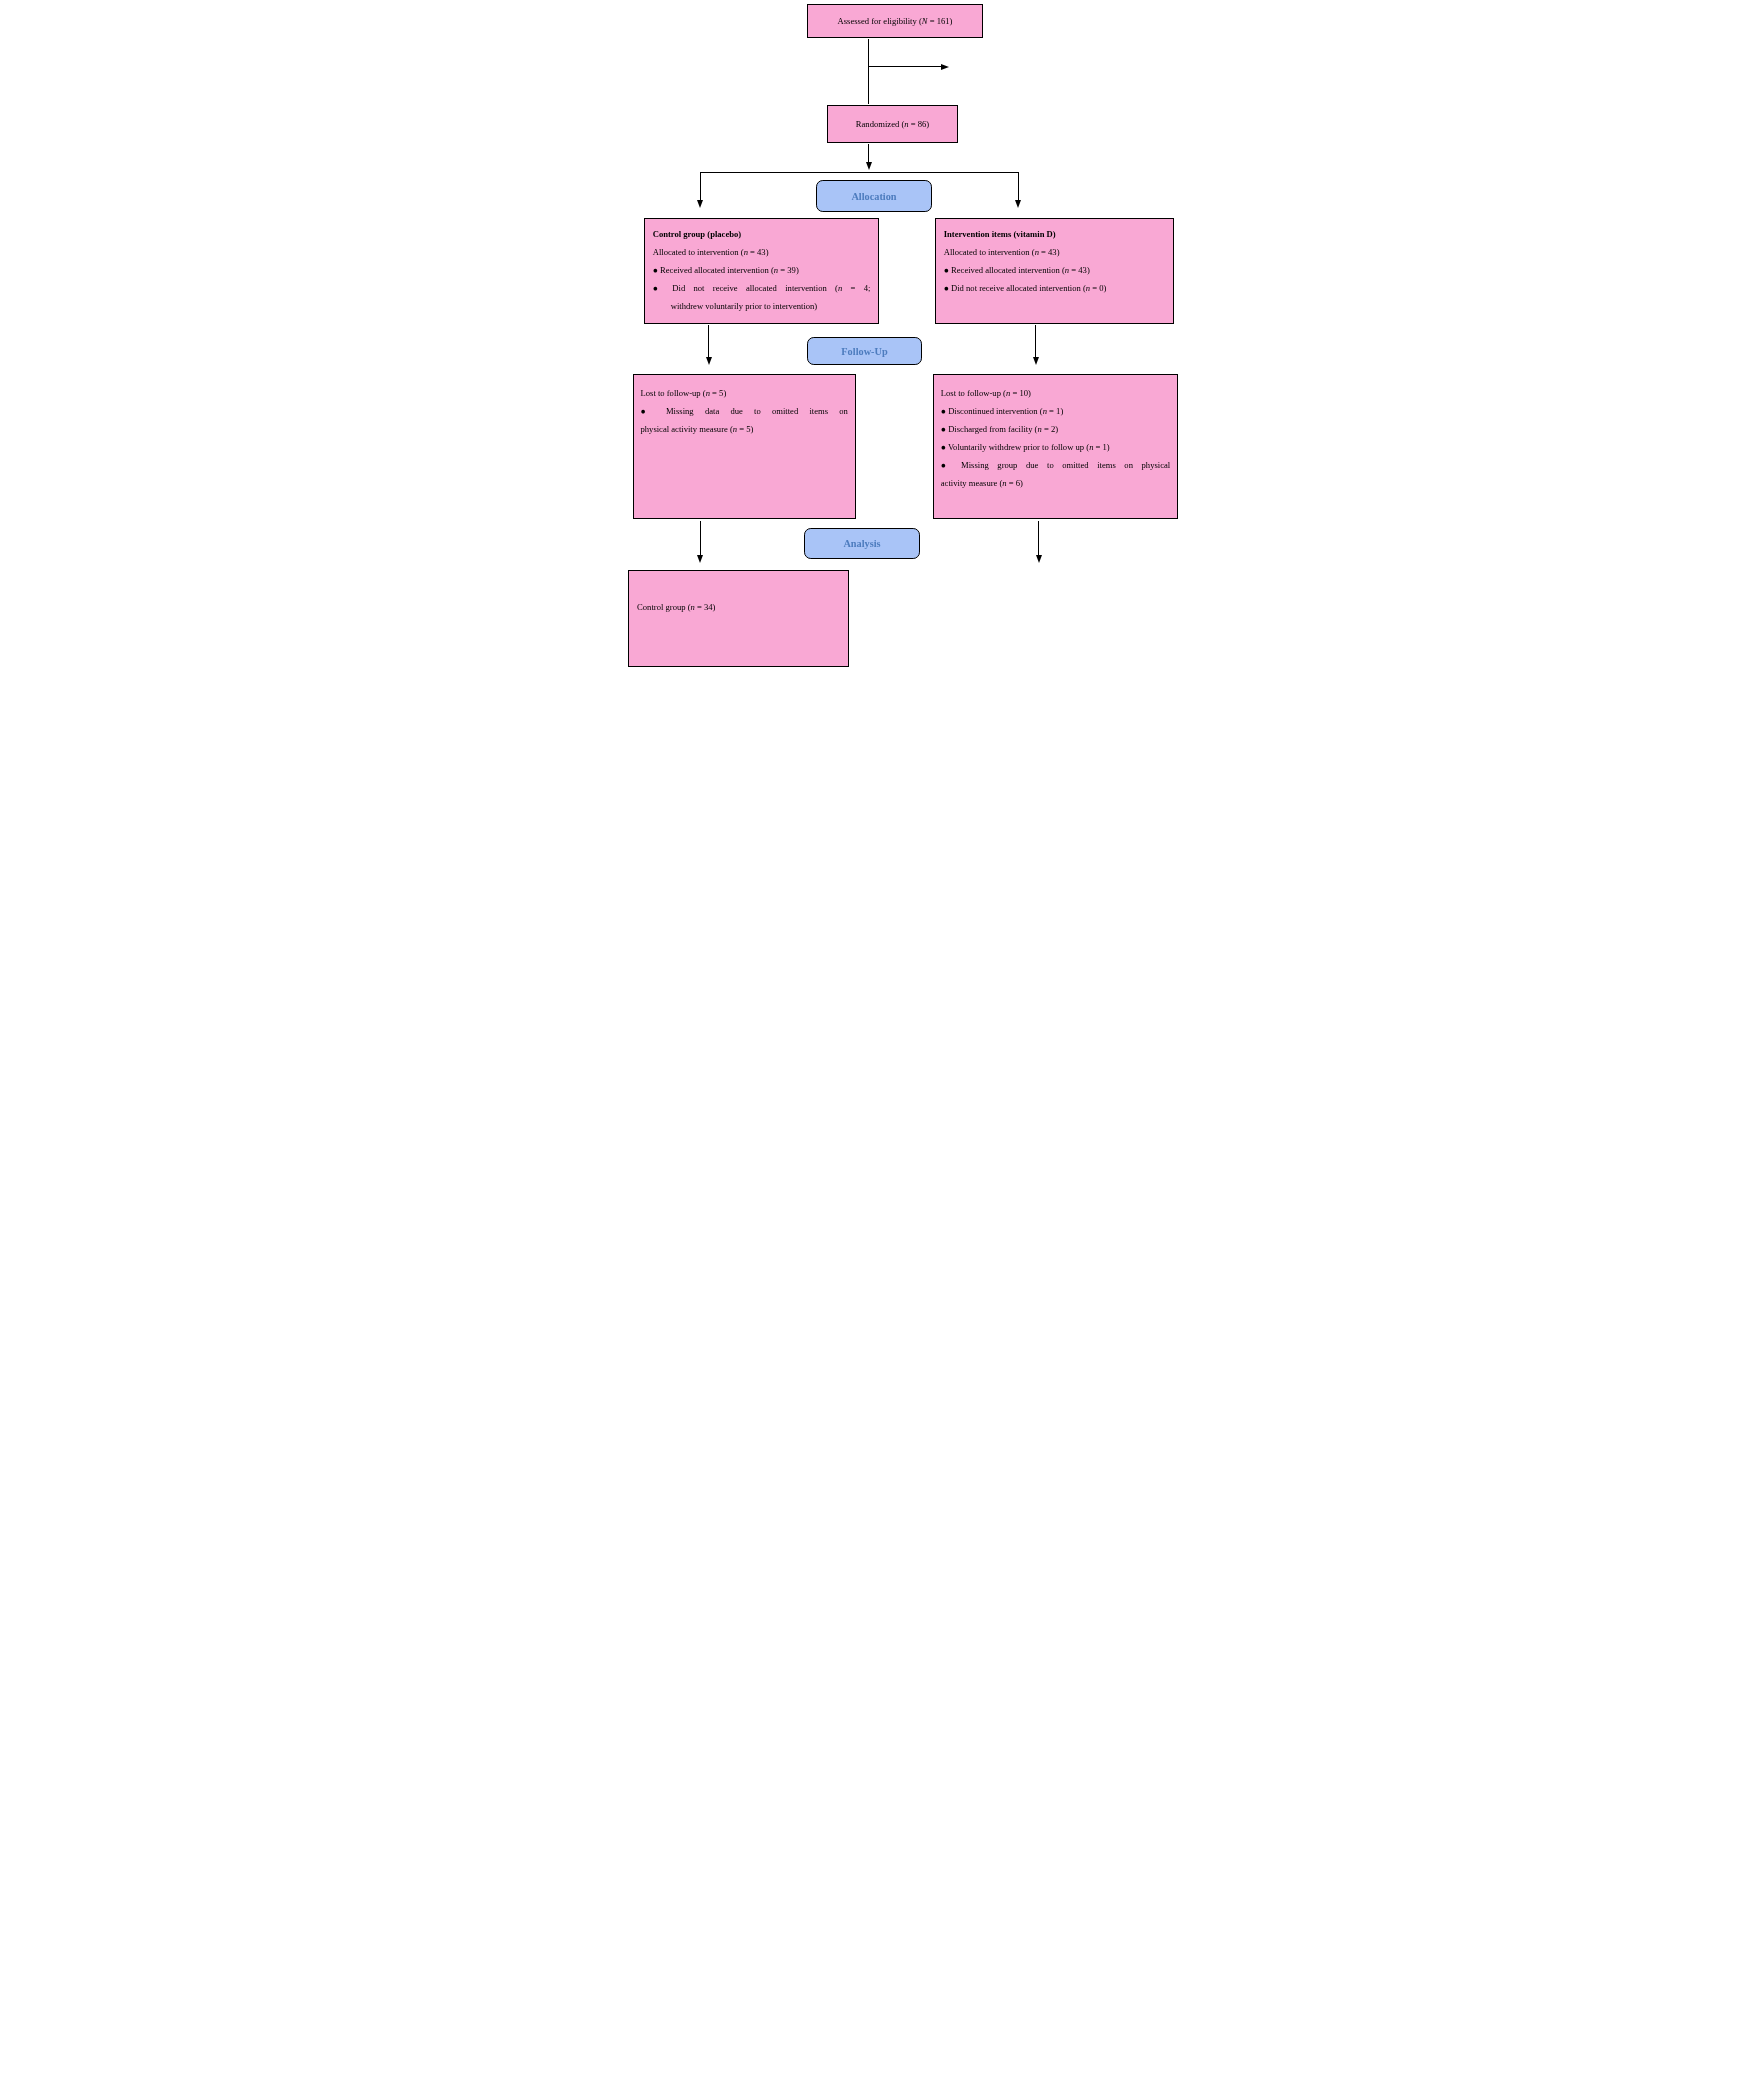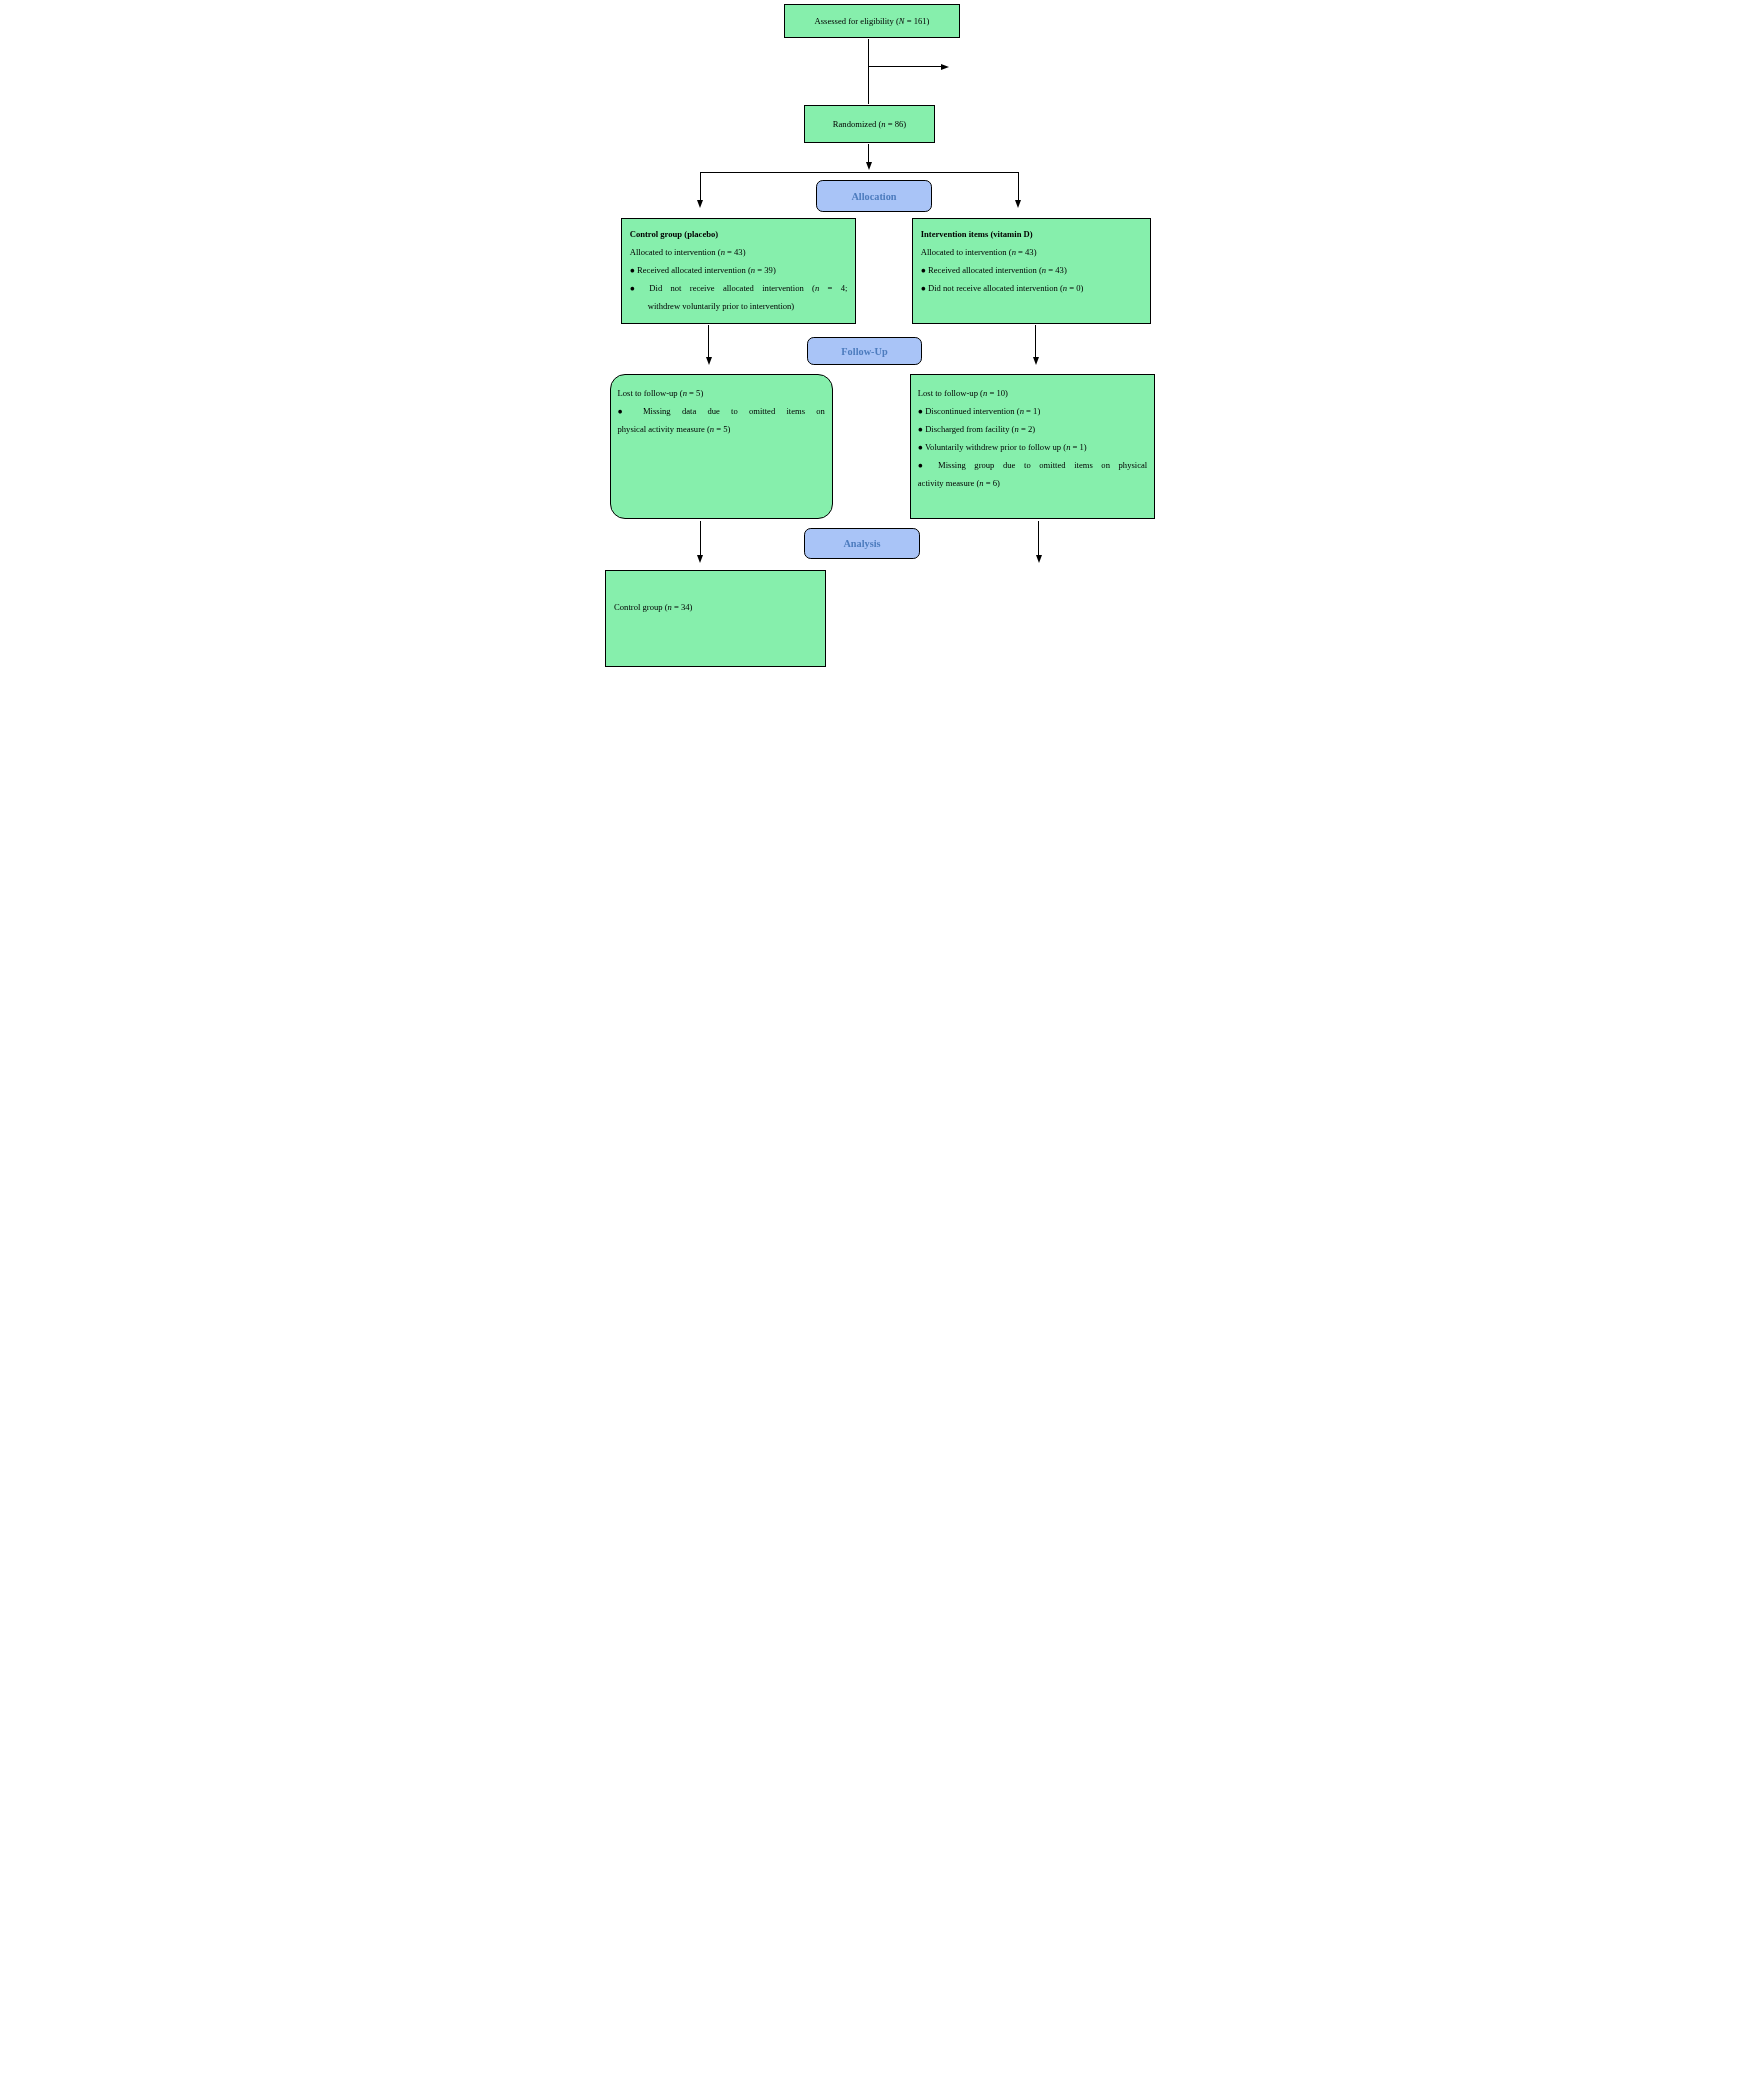--- a/index.html
+++ b/index.html
@@ -11,23 +11,24 @@
   .canvas{
     position:relative;
     width:564px;height:671px;
     margin:0 auto;
     background:#ffffff;
     font-family:"Liberation Serif", serif;
     color:#000;
   }
   .box{
     position:absolute;
-    background:#86efac;
+    background:#f9a8d4;
     border:1.3px solid var(--line);
     box-sizing:border-box;
+    margin-left:23px;
   }
   .box.thin{border-width:0.9px;}
   .vcenter{display:flex;flex-direction:column;justify-content:center;}
   .pad{padding:6px 7.7px 2.6px 7.7px;}
   .padfu{padding:9.4px 6.8px 2.6px 6.8px;}
   .padbottom{padding:26.5px 7.7px 2.6px 7.7px;}
   .ln{
     font-size:8.6px;
     line-height:18px;
     white-space:normal;
@@ -107,21 +108,21 @@
       <div class="ln">● Did not receive allocated intervention (<i>n</i> = 0)</div>
     </div>
 
   <div class="vl" style="left:109px;top:325px;height:32px;"></div>
   <div class="ah-down" style="left:107px;top:357px;"></div>
   <div class="vl" style="left:436px;top:325px;height:32px;"></div>
   <div class="ah-down" style="left:434px;top:357px;"></div>
 
   <div class="stage" style="left:208px;top:337px;width:115px;height:28px;">Follow-Up</div>
 
-  <div class="box thin padfu leftpad" style="left:10.7px;top:374px;width:223px;height:145px;border-radius:15px;">
+  <div class="box thin padfu leftpad" style="left:10.7px;top:374px;width:223px;height:145px;">
       <div class="ln">Lost to follow-up (<i>n</i> = 5)</div>
       <div class="ln jl">● Missing data due to omitted items on</div>
       <div class="ln">physical activity measure (<i>n</i> = 5)</div>
     </div>
   <div class="box thin padfu leftpad" style="left:311px;top:374px;width:245px;height:145px;">
       <div class="ln">Lost to follow-up (<i>n</i> = 10)</div>
       <div class="ln">● Discontinued intervention (<i>n</i> = 1)</div>
       <div class="ln">● Discharged from facility (<i>n</i> = 2)</div>
       <div class="ln">● Voluntarily withdrew prior to follow up (<i>n</i> = 1)</div>
       <div class="ln jl">● Missing group due to omitted items on physical</div>

